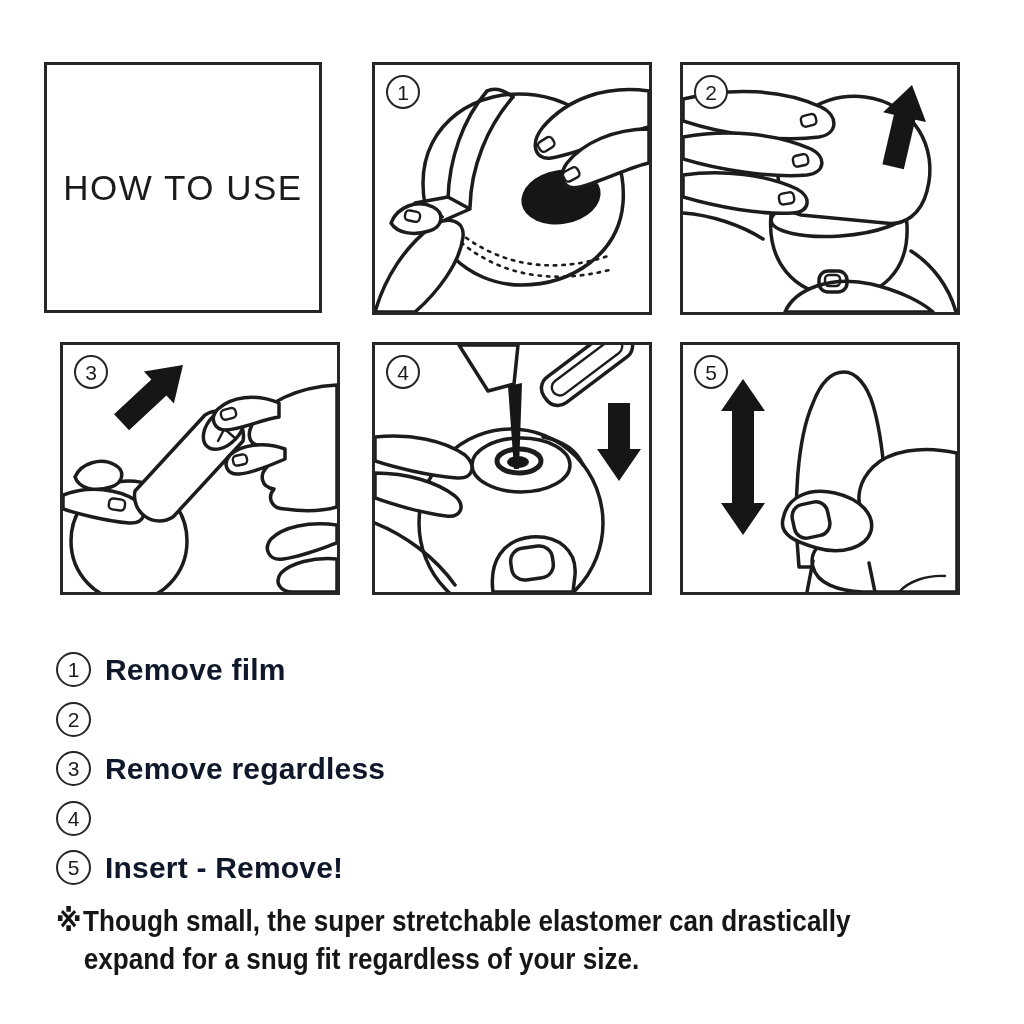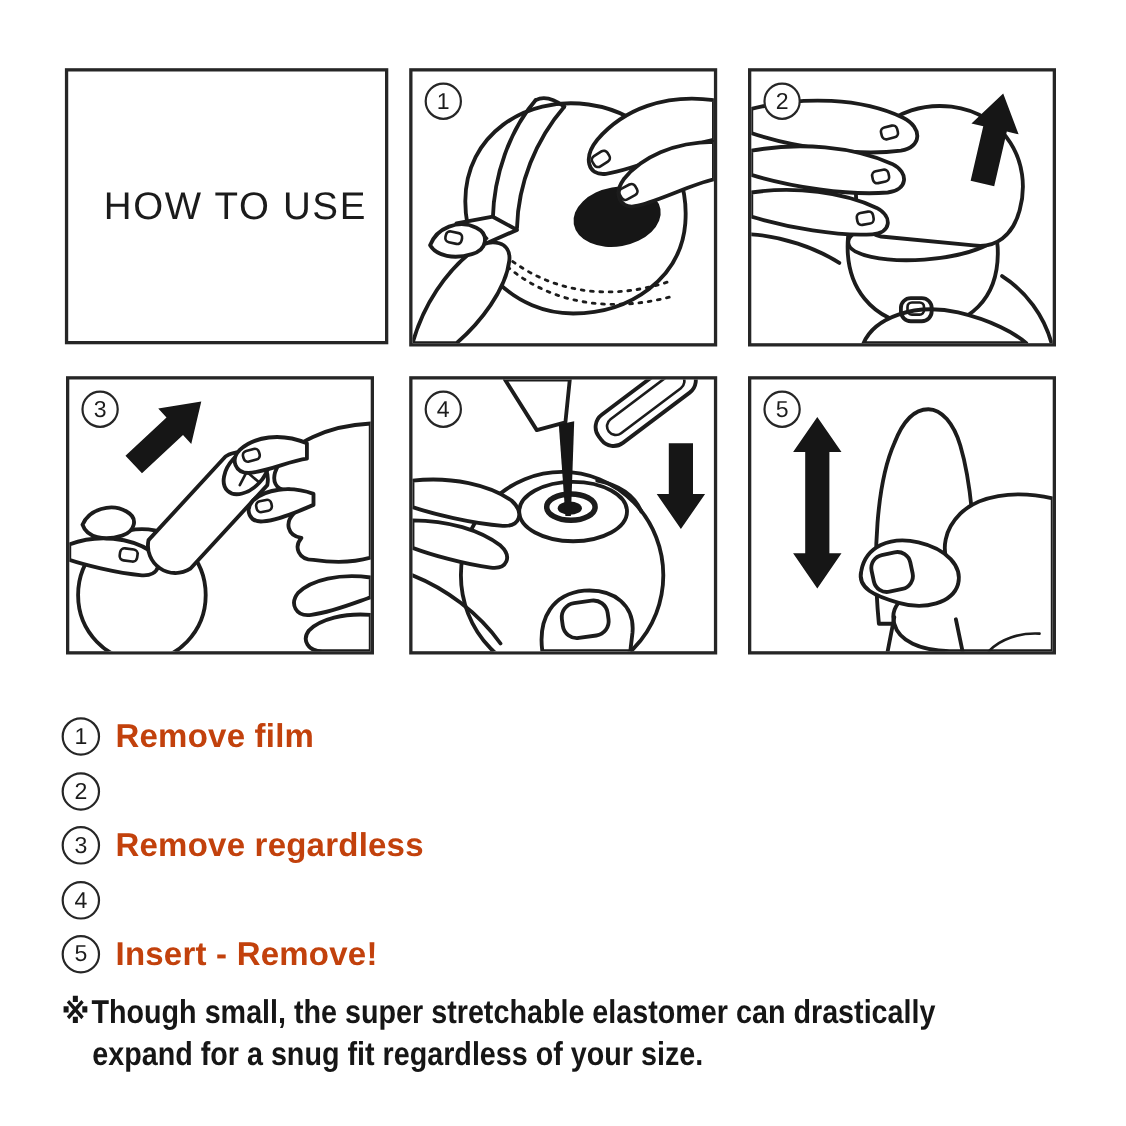--- a/index.html
+++ b/index.html
@@ -17,39 +17,39 @@
     font-size:21px;line-height:1;background:#ffffff;z-index:3;
   }
   .title-panel{display:flex;align-items:center;justify-content:center;}
   .title-panel .title-text{font-size:35px;letter-spacing:1.5px;color:#1b1b1b;}
   .steps{position:absolute;left:56px;top:645px;}
   .step{display:flex;align-items:center;height:49.5px;}
   .step .badge{
     width:31px;height:31px;border:2px solid #262626;border-radius:50%;flex:0 0 auto;
     display:flex;align-items:center;justify-content:center;font-size:21px;line-height:1;
   }
-  .step .lbl{margin-left:14px;font-size:30px;font-weight:700;letter-spacing:0.2px;color:#c2410c;}
+  .step .lbl{margin-left:14px;font-size:30px;font-weight:700;letter-spacing:0.2px;color:#0f172a;}
   .note{
     position:absolute;left:56px;top:902px;font-size:30px;font-weight:700;color:#161616;
     line-height:38px;transform:scaleX(0.87);transform-origin:left top;white-space:nowrap;
   }
   .note .mark{font-weight:700;margin-right:2px;}
   .note .l2{margin-left:32px;}
   .ink-line{fill:none;stroke:#1c1c1c;stroke-width:3.5;stroke-linecap:round;stroke-linejoin:round;}
   .ink-thin{fill:none;stroke:#1c1c1c;stroke-width:2.4;stroke-linecap:round;stroke-linejoin:round;}
   .ink-fill{fill:#ffffff;stroke:#1c1c1c;stroke-width:3.5;stroke-linecap:round;stroke-linejoin:round;}
   .ink-dots{fill:none;stroke:#1c1c1c;stroke-width:2.6;stroke-dasharray:2.5 6;stroke-linecap:round;}
   .solid{fill:#161616;stroke:none;}
 </style>
 </head>
 <body>
 
 <div class="sheet">
 
-  <div class="panel title-panel" style="left:59px;top:62px;width:272px;height:245px;padding-left:16px;">
+  <div class="panel title-panel" style="left:44px;top:62px;width:272px;height:245px;">
     <span class="title-text">HOW TO USE</span>
   </div>
 
   <div class="panel" style="left:372px;top:62px;">
     <svg viewBox="0 0 274 247">
       <path class="ink-fill" d="M48 118 C48 58 102 22 160 30 C216 38 252 84 248 138 C244 188 198 220 146 220 C94 220 48 178 48 118 Z"></path>
       <path class="ink-line" d="M112 26 C88 54 74 94 73 134"></path>
       <path class="ink-line" d="M138 32 C112 62 96 102 95 142"></path>
       <path class="ink-line" d="M112 26 C120 22 130 26 138 32"></path>
       <path class="ink-fill" d="M73 132 L40 138 L54 162 L95 144 Z"></path>

